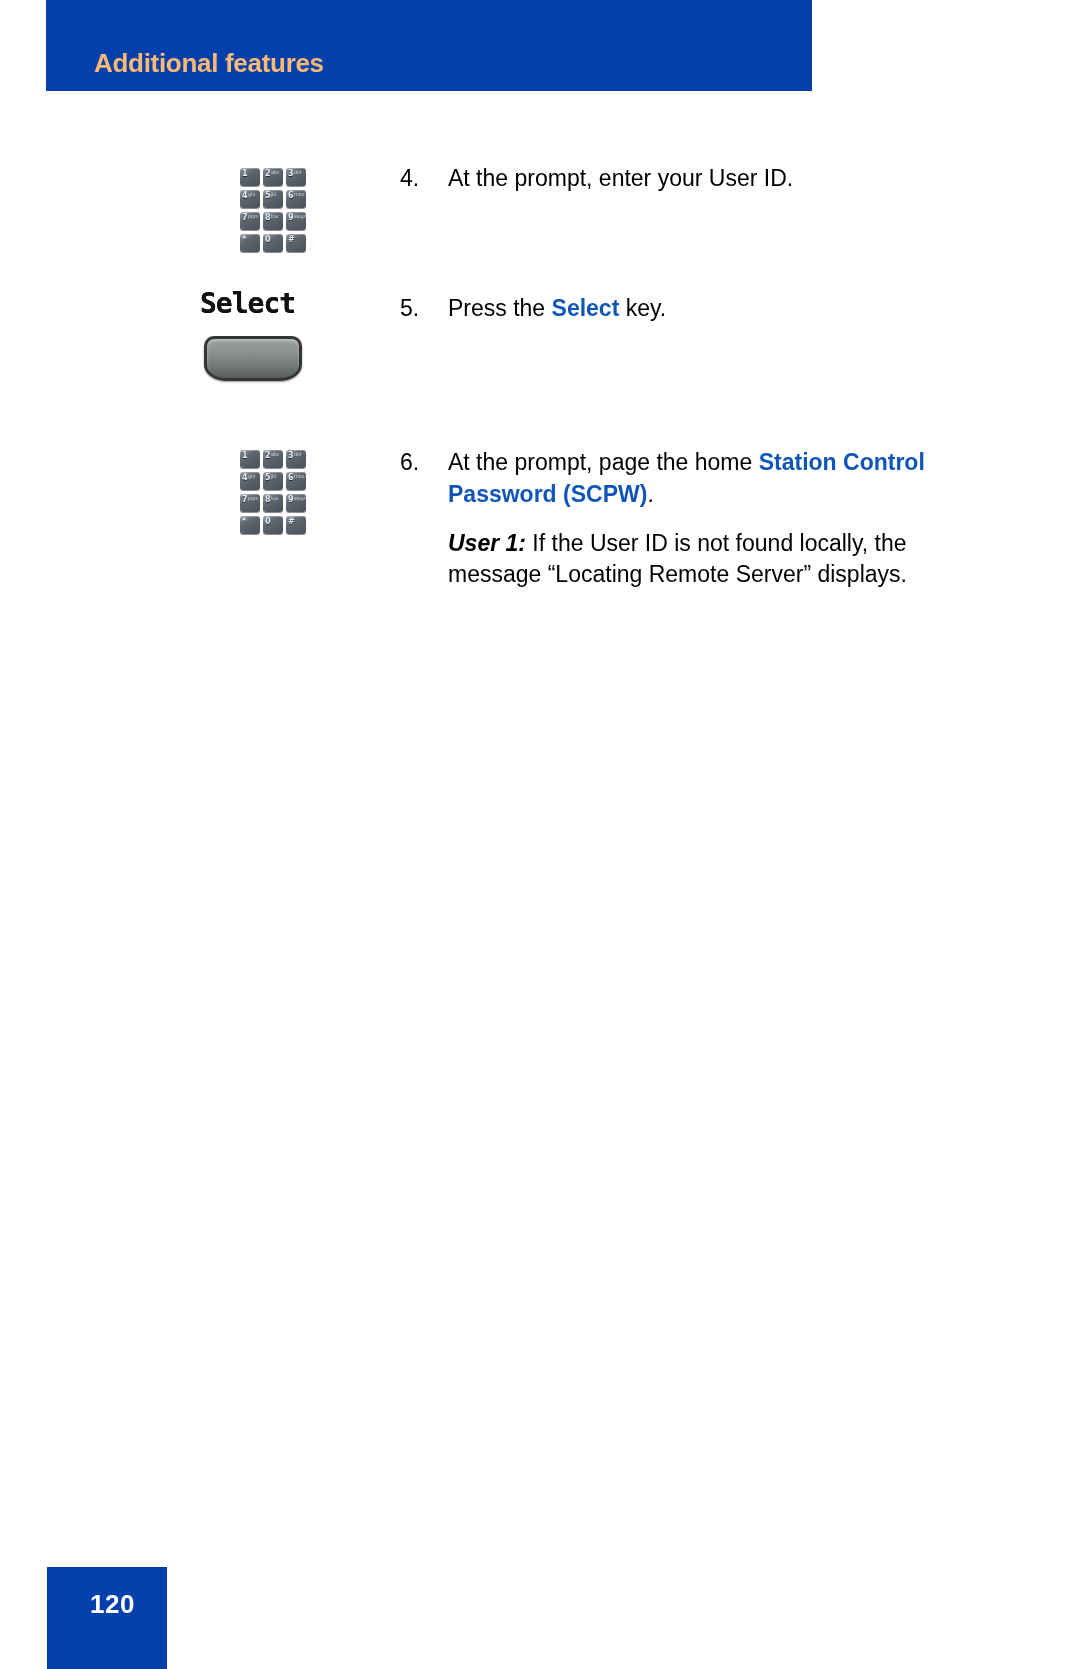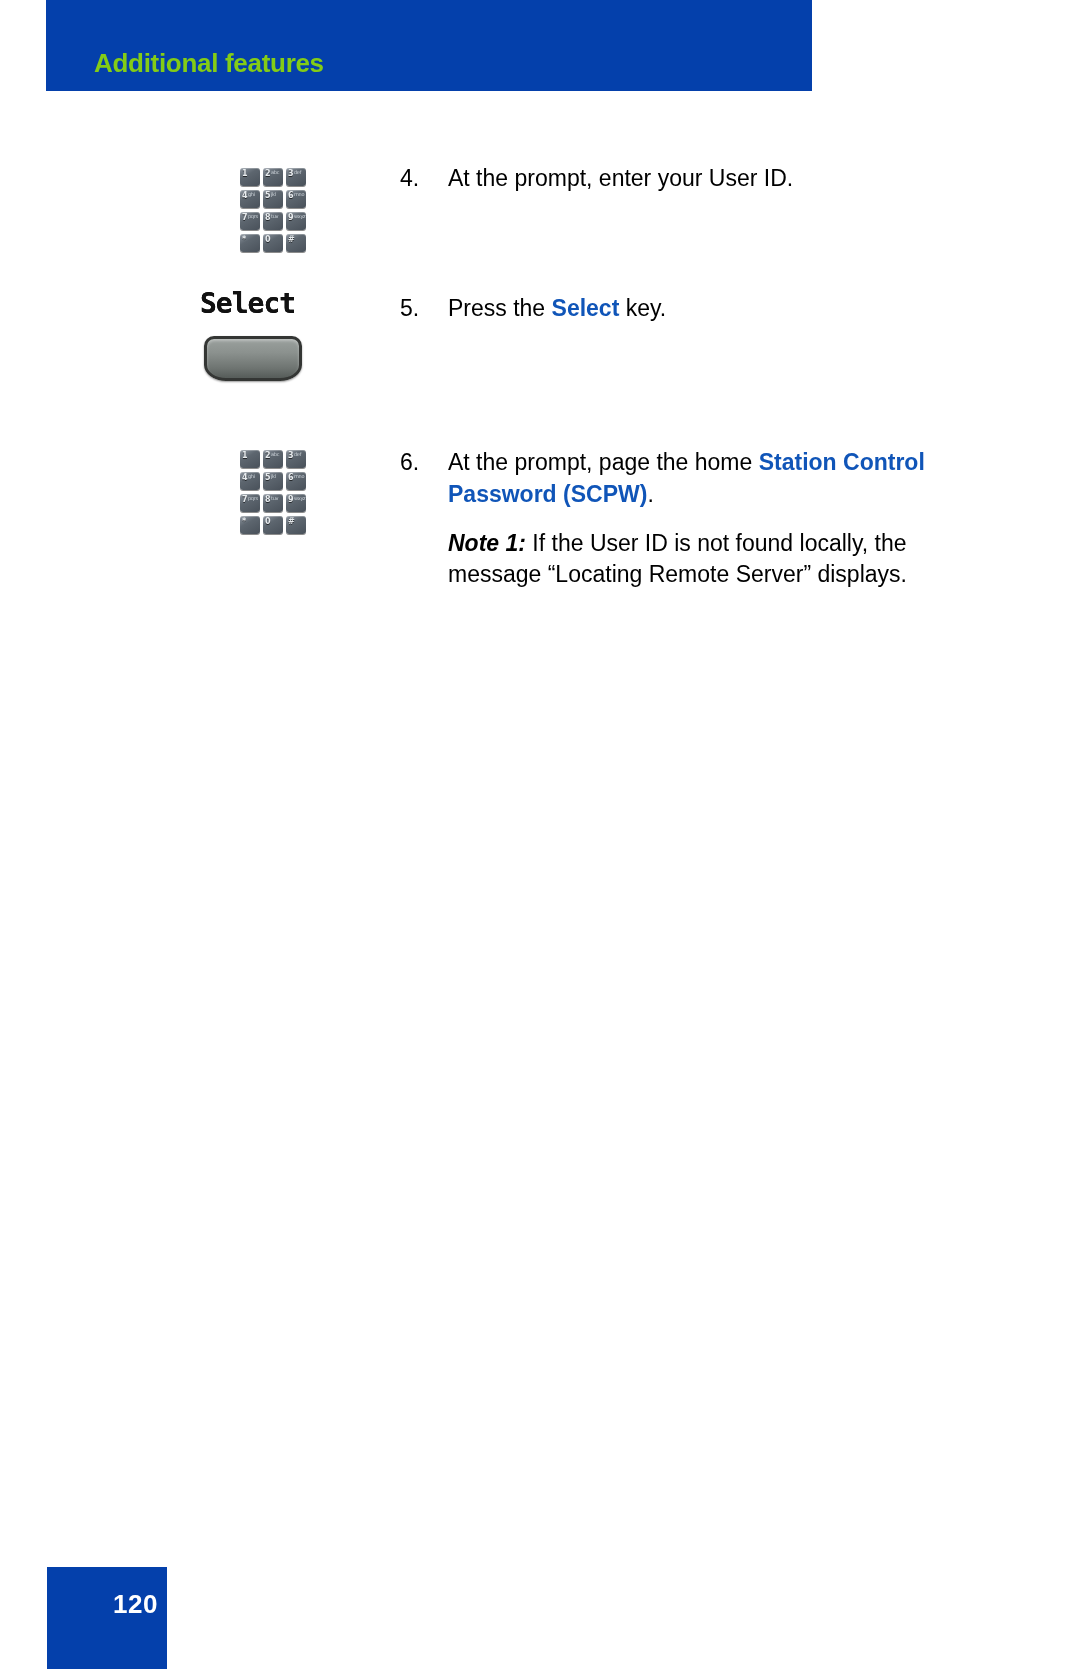--- a/index.html
+++ b/index.html
@@ -24,21 +24,21 @@
     width: 766px;
     height: 91px;
     background: #0440ab;
   }
   .header-title {
     position: absolute;
     left: 48px;
     bottom: 12px;
     font-size: 26px;
     font-weight: bold;
-    color: #84cc16;
+    color: #fdba74;
     letter-spacing: -0.3px;
     white-space: nowrap;
     text-align: right;
   }
 
   
   .icon-col {
     position: absolute;
     left: 0;
     top: 0;
@@ -163,21 +163,21 @@
   .footer-box {
     position: absolute;
     left: 47px;
     top: 1567px;
     width: 120px;
     height: 102px;
     background: #0440ab;
   }
   .footer-num {
     position: absolute;
-    left: 66px;
+    left: 43px;
     top: 22px;
     font-size: 26px;
     font-weight: bold;
     color: #ffffff;
     letter-spacing: 0.5px;
   }
 </style>
 </head>
 <body>
 
@@ -305,21 +305,21 @@
       <span>Press the </span><span class="kw">Select</span><span> key.</span>
     </div>
   </div>
 
   <div class="step" id="step-6">
     <div class="step-num">6.</div>
     <div class="step-body">
       <span>At the prompt, page the home </span><span class="kw">Station Control Password (SCPW)</span><span>.</span>
 
       <div class="note">
-        <span class="note-label">Note 1:</span><span> If the User ID is not found locally, the message “Locating Remote Server” displays.</span>
+        <span class="note-label">User 1:</span><span> If the User ID is not found locally, the message “Locating Remote Server” displays.</span>
       </div>
 
 
     </div>
   </div>
 
 </div>
 
 <div class="footer-box">
   <div class="footer-num">120</div>

